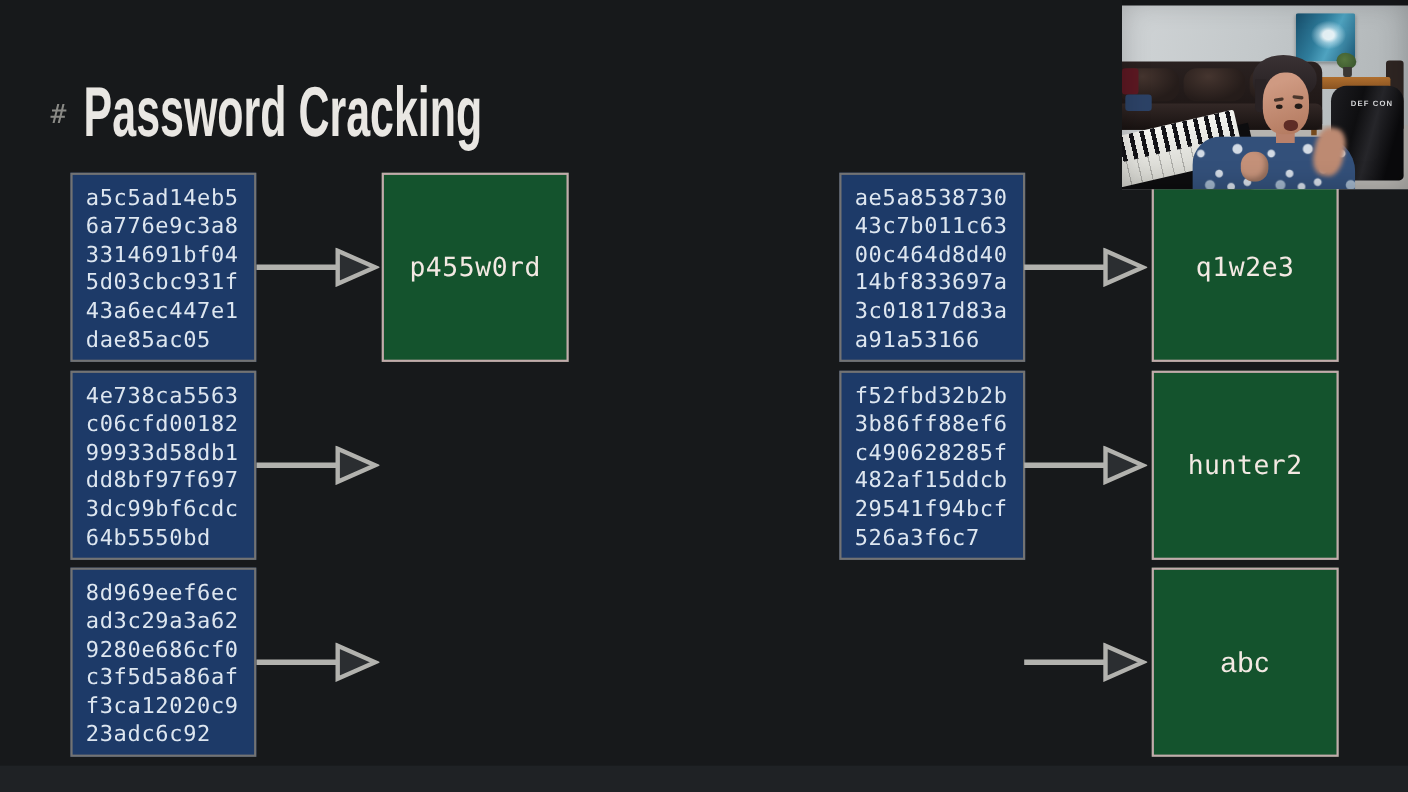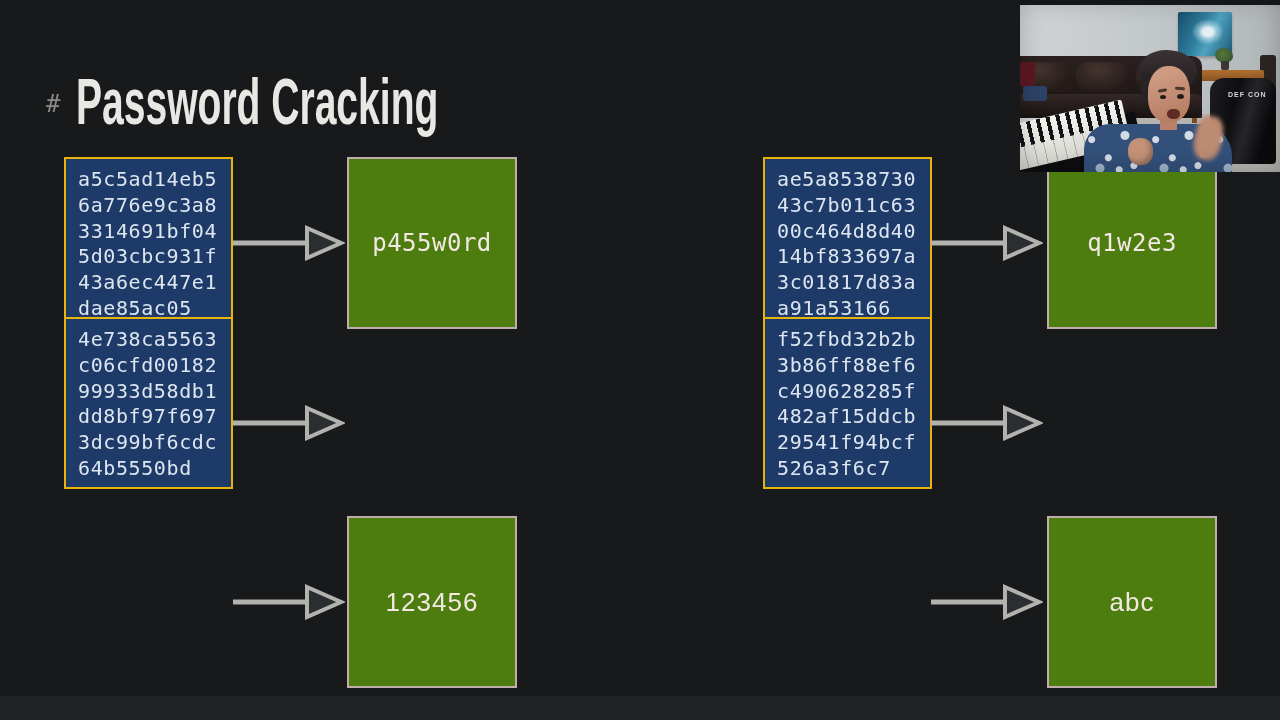--- a/index.html
+++ b/index.html
@@ -13,37 +13,37 @@
   .title-wrap{position:absolute;left:46px;top:66px;height:72px;display:flex;align-items:center;}
   .hash-mark{color:#8a8a86;font:400 24px "DejaVu Sans Mono", monospace;margin-right:16px;position:relative;top:2px;}
   .title{
     margin:0;font:700 64px "Liberation Sans", sans-serif;color:#e9e7e3;
     transform:scaleX(0.61);transform-origin:left center;white-space:nowrap;
   }
 
   
   .hash-box{
     position:absolute;width:169px;height:172px;box-sizing:border-box;
-    background:#1d3a68;border:2px solid #eab308;
+    background:#1d3a68;border:2px solid #737373;
   }
   .hash-text{
     margin:8px 0 0 12px;color:#dde6f0;white-space:pre-line;
     font:400 20px/25.8px "DejaVu Sans Mono", monospace;letter-spacing:.6px;
   }
   .pw-box{
     position:absolute;width:170px;height:172px;box-sizing:border-box;
-    background:#4d7c0f;border:2px solid #c2abab;
+    background:#14532d;border:2px solid #c2abab;
     display:flex;align-items:center;justify-content:center;
   }
   .pw-mono{font:400 24px "DejaVu Sans Mono", monospace;color:#f3e9e3;letter-spacing:.5px;}
   .pw-sans{font:400 26px "Liberation Sans", sans-serif;color:#f3e9e3;letter-spacing:1px;}
 
   
   .cl-hash{left:64px}.cl-pw{left:347px}.cr-hash{left:763px}.cr-pw{left:1047px}
-  .r1{top:157px}.r2{top:317px}.r3{top:516px}
+  .r1{top:157px}.r2{top:337px}.r3{top:516px}
 
   .arrow{position:absolute;width:112px;height:36px;}
   .al{left:233px}.ar{left:931px}
   .ar1{top:225px}.ar2{top:405px}.ar3{top:584px}
 
   
   .bottom-bar{position:absolute;left:0;top:696px;width:1280px;height:24px;background:#1f2225;}
 
   
   .webcam{
@@ -178,28 +178,33 @@
 3dc99bf6cdc
 64b5550bd</div>
   </div>
   <div class="arrow al ar2">
     <svg width="112" height="36" viewBox="0 0 112 36">
         <line x1="0" y1="18" x2="76" y2="18" stroke="#b2b2ae" stroke-width="5"></line>
         <polygon points="74,3 108,18 74,33" fill="#2b2e31" stroke="#b2b2ae" stroke-width="4"></polygon>
       </svg>
   </div>
 
+  <div class="hash-box cl-hash r3">
+    <div class="hash-text">8d969eef6ec
+ad3c29a3a62
+9280e686cf0
+c3f5d5a86af
+f3ca12020c9
+23adc6c92</div>
+  </div>
   <div class="arrow al ar3">
     <svg width="112" height="36" viewBox="0 0 112 36">
         <line x1="0" y1="18" x2="76" y2="18" stroke="#b2b2ae" stroke-width="5"></line>
         <polygon points="74,3 108,18 74,33" fill="#2b2e31" stroke="#b2b2ae" stroke-width="4"></polygon>
       </svg>
-  </div>
-  <div class="pw-box cl-pw r3">
-    <span class="pw-sans">123456</span>
   </div>
 
   <div class="hash-box cr-hash r1">
     <div class="hash-text">ae5a8538730
 43c7b011c63
 00c464d8d40
 14bf833697a
 3c01817d83a
 a91a53166</div>
   </div>
@@ -219,20 +224,23 @@
 c490628285f
 482af15ddcb
 29541f94bcf
 526a3f6c7</div>
   </div>
   <div class="arrow ar ar2">
     <svg width="112" height="36" viewBox="0 0 112 36">
         <line x1="0" y1="18" x2="76" y2="18" stroke="#b2b2ae" stroke-width="5"></line>
         <polygon points="74,3 108,18 74,33" fill="#2b2e31" stroke="#b2b2ae" stroke-width="4"></polygon>
       </svg>
+  </div>
+  <div class="pw-box cr-pw r2">
+    <span class="pw-mono">hunter2</span>
   </div>
 
   <div class="arrow ar ar3">
     <svg width="112" height="36" viewBox="0 0 112 36">
         <line x1="0" y1="18" x2="76" y2="18" stroke="#b2b2ae" stroke-width="5"></line>
         <polygon points="74,3 108,18 74,33" fill="#2b2e31" stroke="#b2b2ae" stroke-width="4"></polygon>
       </svg>
   </div>
   <div class="pw-box cr-pw r3">
     <span class="pw-sans">abc</span>

